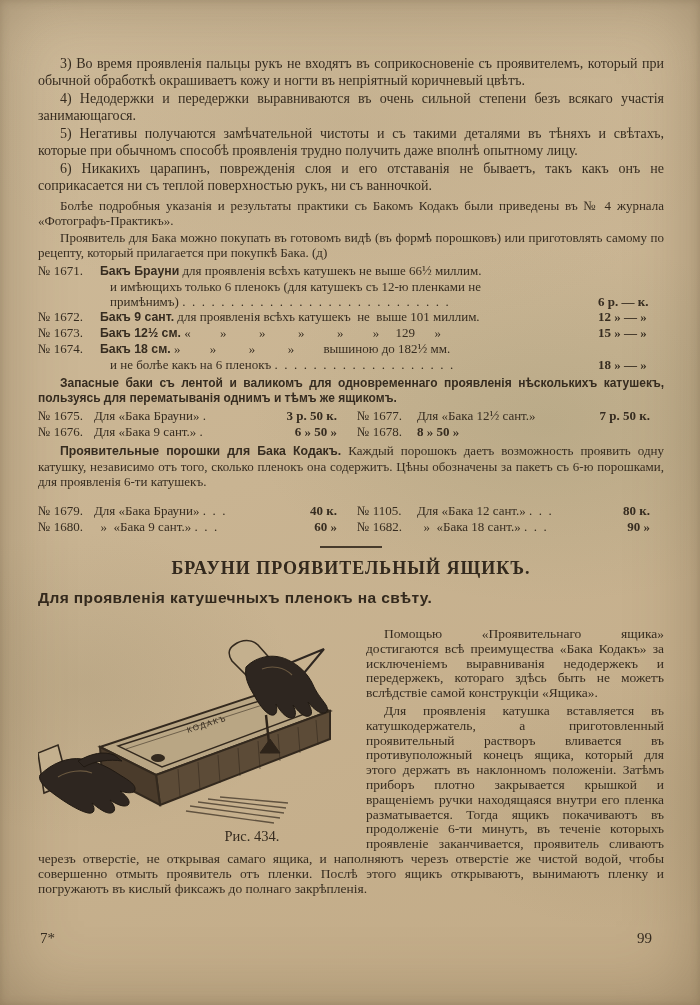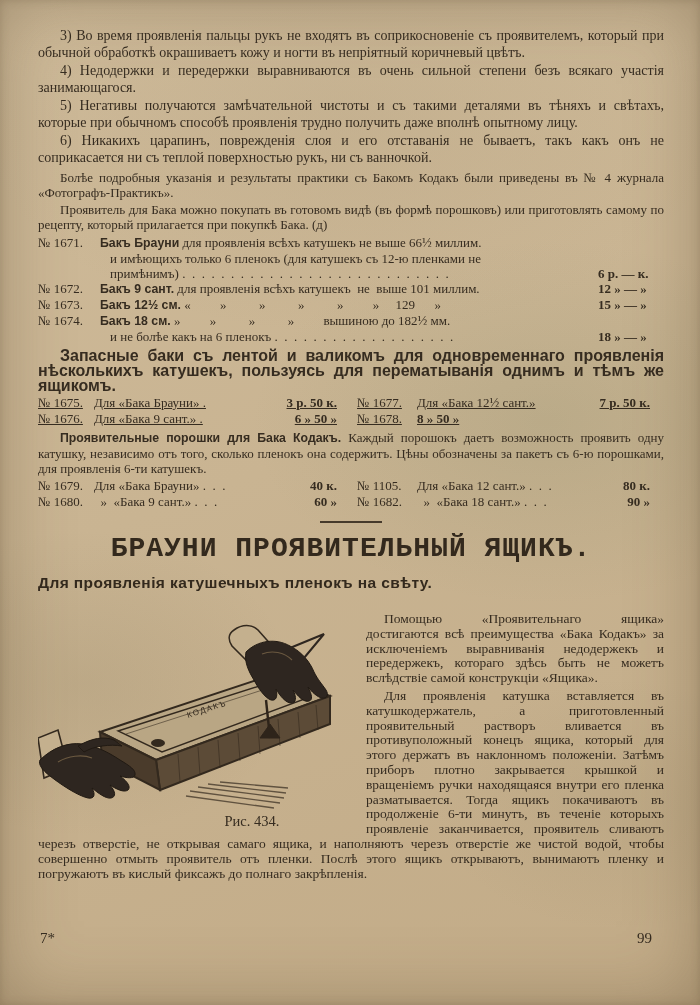--- a/index.html
+++ b/index.html
@@ -1,53 +1,53 @@
 <!DOCTYPE html>
 <html><head>
 <meta charset="utf-8">
 <style>
   html,body{margin:0;padding:0;background:#8a7a62;}
   .page{
     position:relative;
     width:700px;height:1005px;
     margin:0 auto;
     box-sizing:border-box;
-    padding:28px 36px 0 38px;
+    padding:56px 36px 0 38px;
     overflow:hidden;
     color:#362c20;
     font-family:"Liberation Serif","DejaVu Serif",serif;
     background:
       radial-gradient(ellipse 420px 260px at 78% 42%, rgba(128,134,100,0.20), transparent 70%),
       radial-gradient(ellipse 300px 220px at 12% 68%, rgba(118,108,78,0.14), transparent 70%),
       radial-gradient(ellipse 520px 300px at 50% 12%, rgba(142,126,96,0.12), transparent 72%),
       radial-gradient(ellipse 260px 180px at 88% 80%, rgba(130,120,88,0.12), transparent 70%),
       linear-gradient(160deg,#cfbb9a 0%,#c9b492 45%,#c2ab87 100%);
     box-shadow: inset 0 0 70px rgba(90,70,46,.38), inset 0 0 10px rgba(90,70,46,.25);
   }
   .top p{margin:0 0 2px 0;font-size:14px;line-height:16.5px;text-align:justify;text-indent:22px;}
   .mid{margin-top:4px;font-size:13px;line-height:15px;}
   .mid p{margin:2px 0;text-align:justify;text-indent:22px;}
   .mid .lead{font-weight:bold;font-family:"Liberation Sans",sans-serif;font-size:12.3px;}
-  .boldpara{font-weight:bold;font-family:"Liberation Sans",sans-serif;font-size:16px;line-height:15px;}
+  .boldpara{font-weight:bold;font-family:"Liberation Sans",sans-serif;font-size:12px;line-height:15px;}
   .prow{display:flex;align-items:baseline;font-size:13px;line-height:15px;}
   .prow .num{flex:none;width:62px;white-space:pre;}
   .prow .t{flex:1;white-space:pre-wrap;overflow:hidden;}
   .prow .t b{font-family:"Liberation Sans",sans-serif;font-size:12.3px;}
   .prow .price{flex:none;font-weight:bold;white-space:pre;margin-left:8px;min-width:66px;text-align:left;}
   .prow.cont .t{padding-left:10px;}
   .pairrow{display:flex;font-size:13px;line-height:15.5px;}
   .half{flex:1;display:flex;align-items:baseline;}
   .half .num{flex:none;width:56px;white-space:pre;}
   .half .t{flex:1;white-space:pre;}
   .half .price{flex:none;font-weight:bold;white-space:pre;margin-right:14px;text-align:center;}
   .half.right .num{width:60px;padding-left:6px;box-sizing:content-box;}
   .divider{width:62px;height:2px;background:#463a2b;margin:12px auto 10px auto;}
   h1{margin:2px 0 0 0;text-align:center;
-     font-family:Liberation Mono, monospace;
-     font-size:28px;font-weight:bold;letter-spacing:1px;color:#33291d;}
+     font-family:Liberation Serif, serif;
+     font-size:18px;font-weight:bold;letter-spacing:1px;color:#33291d;}
   h2{margin:10px 0 20px 0;text-align:left;
      font-family:"Liberation Sans","DejaVu Sans",sans-serif;
      font-size:15.5px;font-weight:bold;letter-spacing:.4px;color:#33291d;}
   .flow{font-size:13.5px;line-height:14.8px;text-align:justify;}
   .flow p{margin:0 0 3px 0;text-indent:18px;}
   .fig{float:left;width:318px;margin:0 10px 2px 0;}
   .fig svg{display:block;width:318px;height:200px;}
   .figcap{font-size:14.5px;text-align:center;padding-left:110px;margin-top:2px;}
   .footer{position:absolute;left:40px;right:48px;top:930px;display:flex;justify-content:space-between;
           font-size:15px;}
@@ -101,21 +101,21 @@
       </div>
       <div class="prow cont">
         <span class="num"></span>
         <span class="t">и не болѣе какъ на 6 пленокъ .  .  .  .  .  .  .  .  .  .  .  .  .  .  .  .  .  .  .</span>
         <span class="price">18 » — »</span>
       </div>
     </div>
 
     <p class="boldpara" style="margin-top:4px;">Запасные баки съ лентой и валикомъ для одновременнаго проявленія нѣсколькихъ катушекъ, пользуясь для перематыванія однимъ и тѣмъ же ящикомъ.</p>
 
-    <div style="margin-top:0;text-decoration:underline;">
+    <div style="margin-top:0;">
       <div class="pairrow">
         <span class="half">
           <span class="num">№ 1675.</span>
           <span class="t">Для «Бака Брауни» .</span>
           <span class="price">3 р. 50 к.</span>
         </span>
         <span class="half right">
           <span class="num">№ 1677.</span>
           <span class="t">Для «Бака 12½ сант.»</span>
           <span class="price">7 р. 50 к.</span>
@@ -129,21 +129,21 @@
         </span>
         <span class="half right">
           <span class="num">№ 1678.</span>
           <span class="price">8 » 50 »</span>
         </span>
       </div>
     </div>
 
     <p style="margin-top:4px;"><span class="lead">Проявительные порошки для Бака Кодакъ.</span><span> Каждый порошокъ даетъ возможность проявить одну катушку, независимо отъ того, сколько пленокъ она содержитъ. Цѣны обозначены за пакетъ съ 6-ю порошками, для проявленія 6-ти катушекъ.</span></p>
 
-    <div style="margin-top:2px;">
+    <div style="margin-top:14px;">
       <div class="pairrow">
         <span class="half">
           <span class="num">№ 1679.</span>
           <span class="t">Для «Бака Брауни» .  .  .</span>
           <span class="price">40 к.</span>
         </span>
         <span class="half right">
           <span class="num">№ 1105.</span>
           <span class="t">Для «Бака 12 сант.» .  .  .</span>
           <span class="price">80 к.</span>

